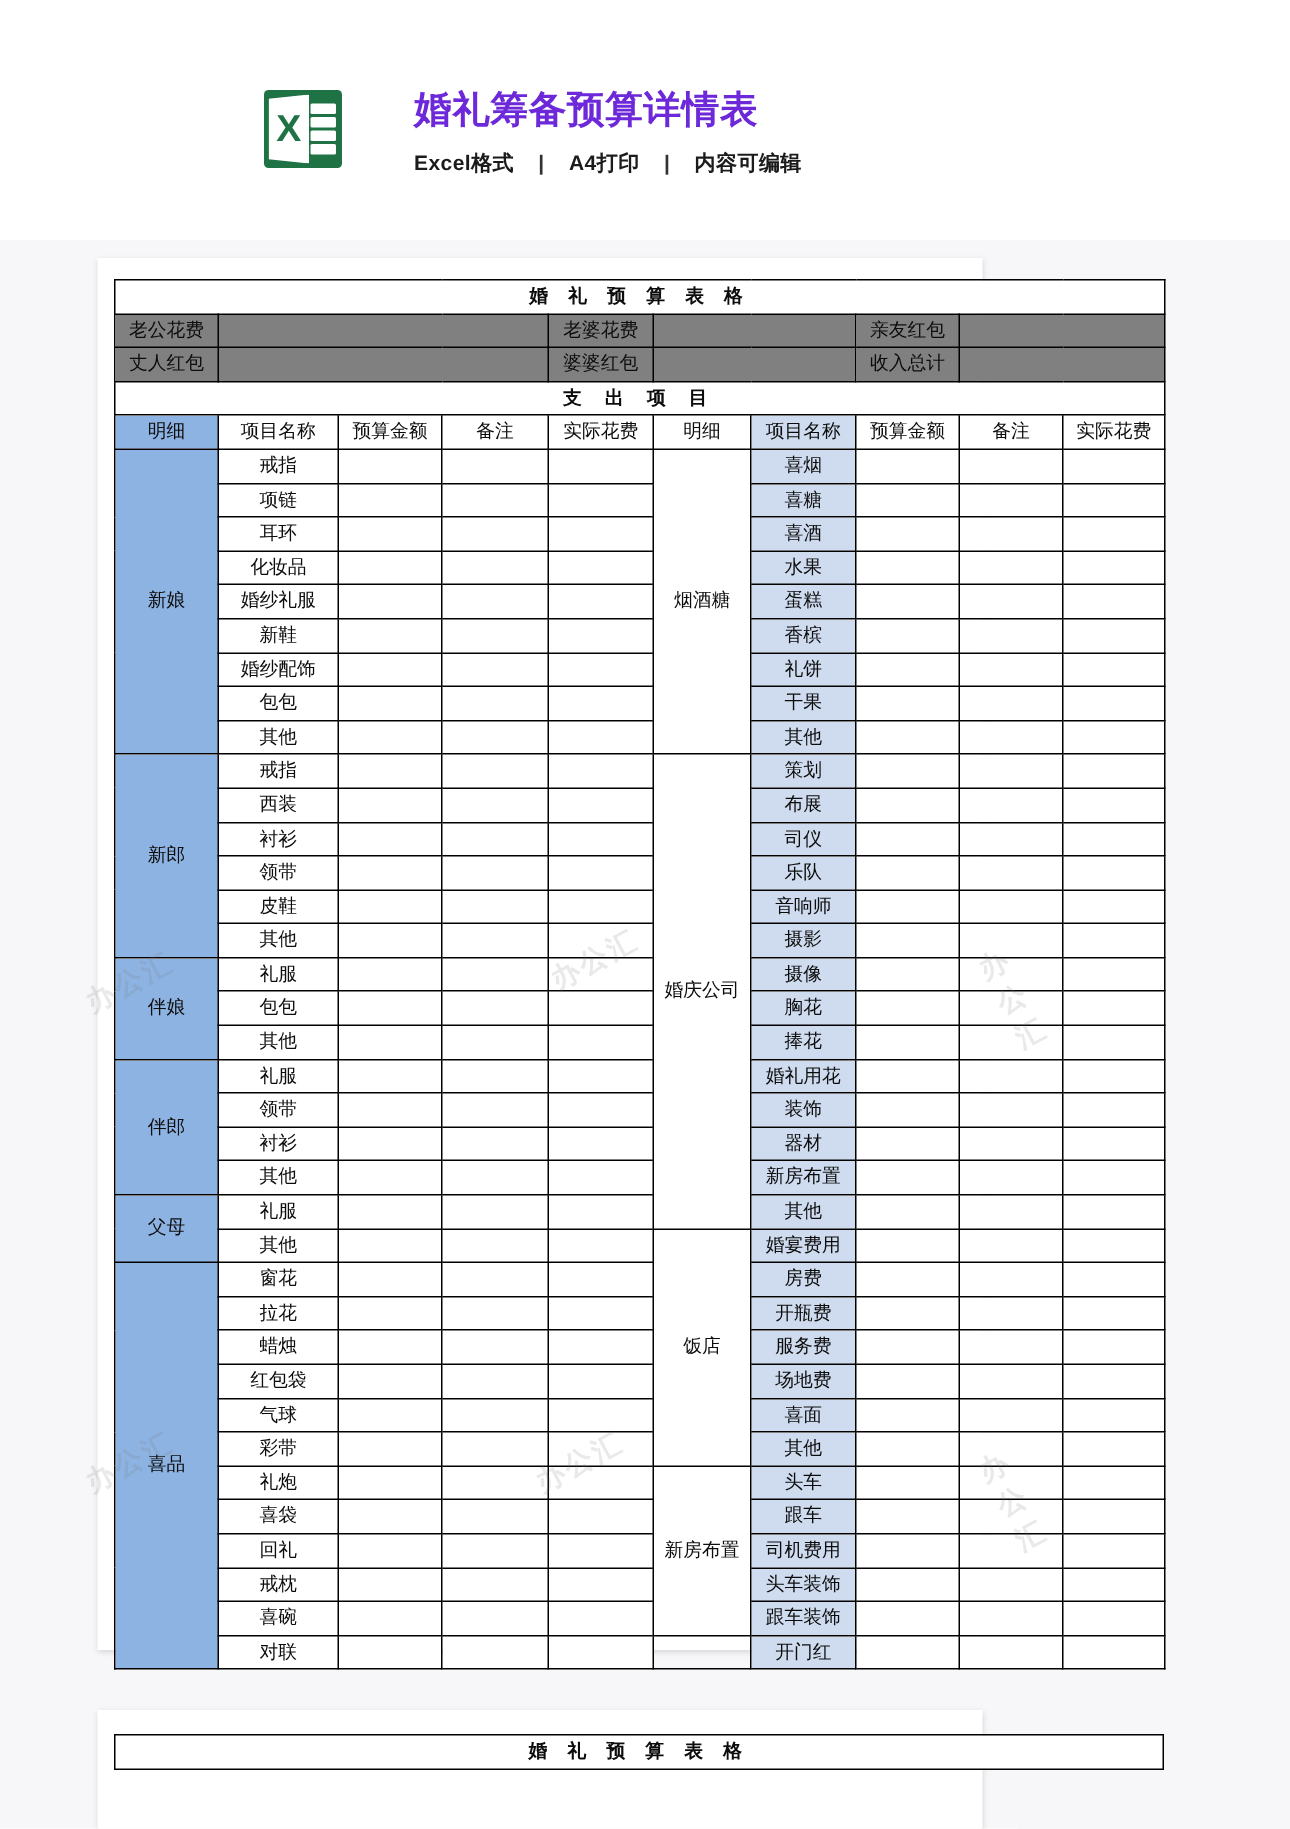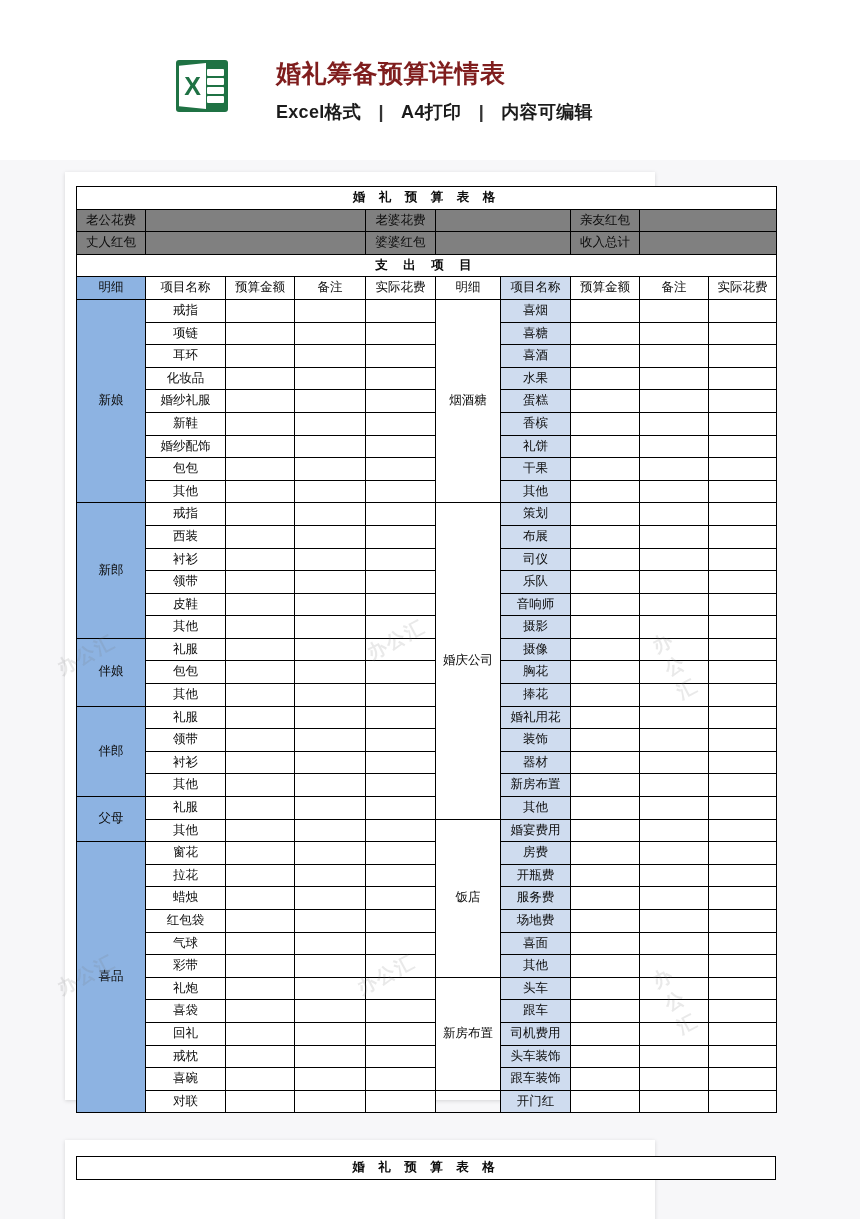--- a/index.html
+++ b/index.html
@@ -28,25 +28,25 @@
     position:absolute;left:3px;top:3px;width:27px;height:46px;
     color:#1f7244;font-weight:bold;font-size:25px;line-height:46px;text-align:center;
   }
   .xls-logo .grid{
     position:absolute;right:4px;top:9px;width:17px;height:34px;
     display:grid;grid-template-columns:1fr;grid-template-rows:repeat(4,1fr);gap:2.5px;
   }
   .xls-logo .grid i{display:block;background:#ffffff;border-radius:1px;}
   .hdr-text{margin-left:48px;}
   .hdr-title{
-    color:#7f1d1d;font-size:25px;font-weight:bold;letter-spacing:.5px;
+    color:#6d28d9;font-size:25px;font-weight:bold;letter-spacing:.5px;
     line-height:30px;white-space:nowrap;
   }
   .hdr-sub{
-    margin-top:12px;color:#1b1b1b;font-size:18px;font-weight:bold;
+    margin-top:12px;color:#1b1b1b;font-size:14px;font-weight:bold;
     white-space:nowrap;letter-spacing:.3px;
   }
   .hdr-sub .sep{display:inline-block;padding:0 12px;color:#333;}
 
   
   .card{
     position:absolute;left:65px;width:590px;background:#ffffff;
     box-shadow:0 1px 4px rgba(0,0,0,.14);
   }
   #card1{top:172px;height:928px;}

